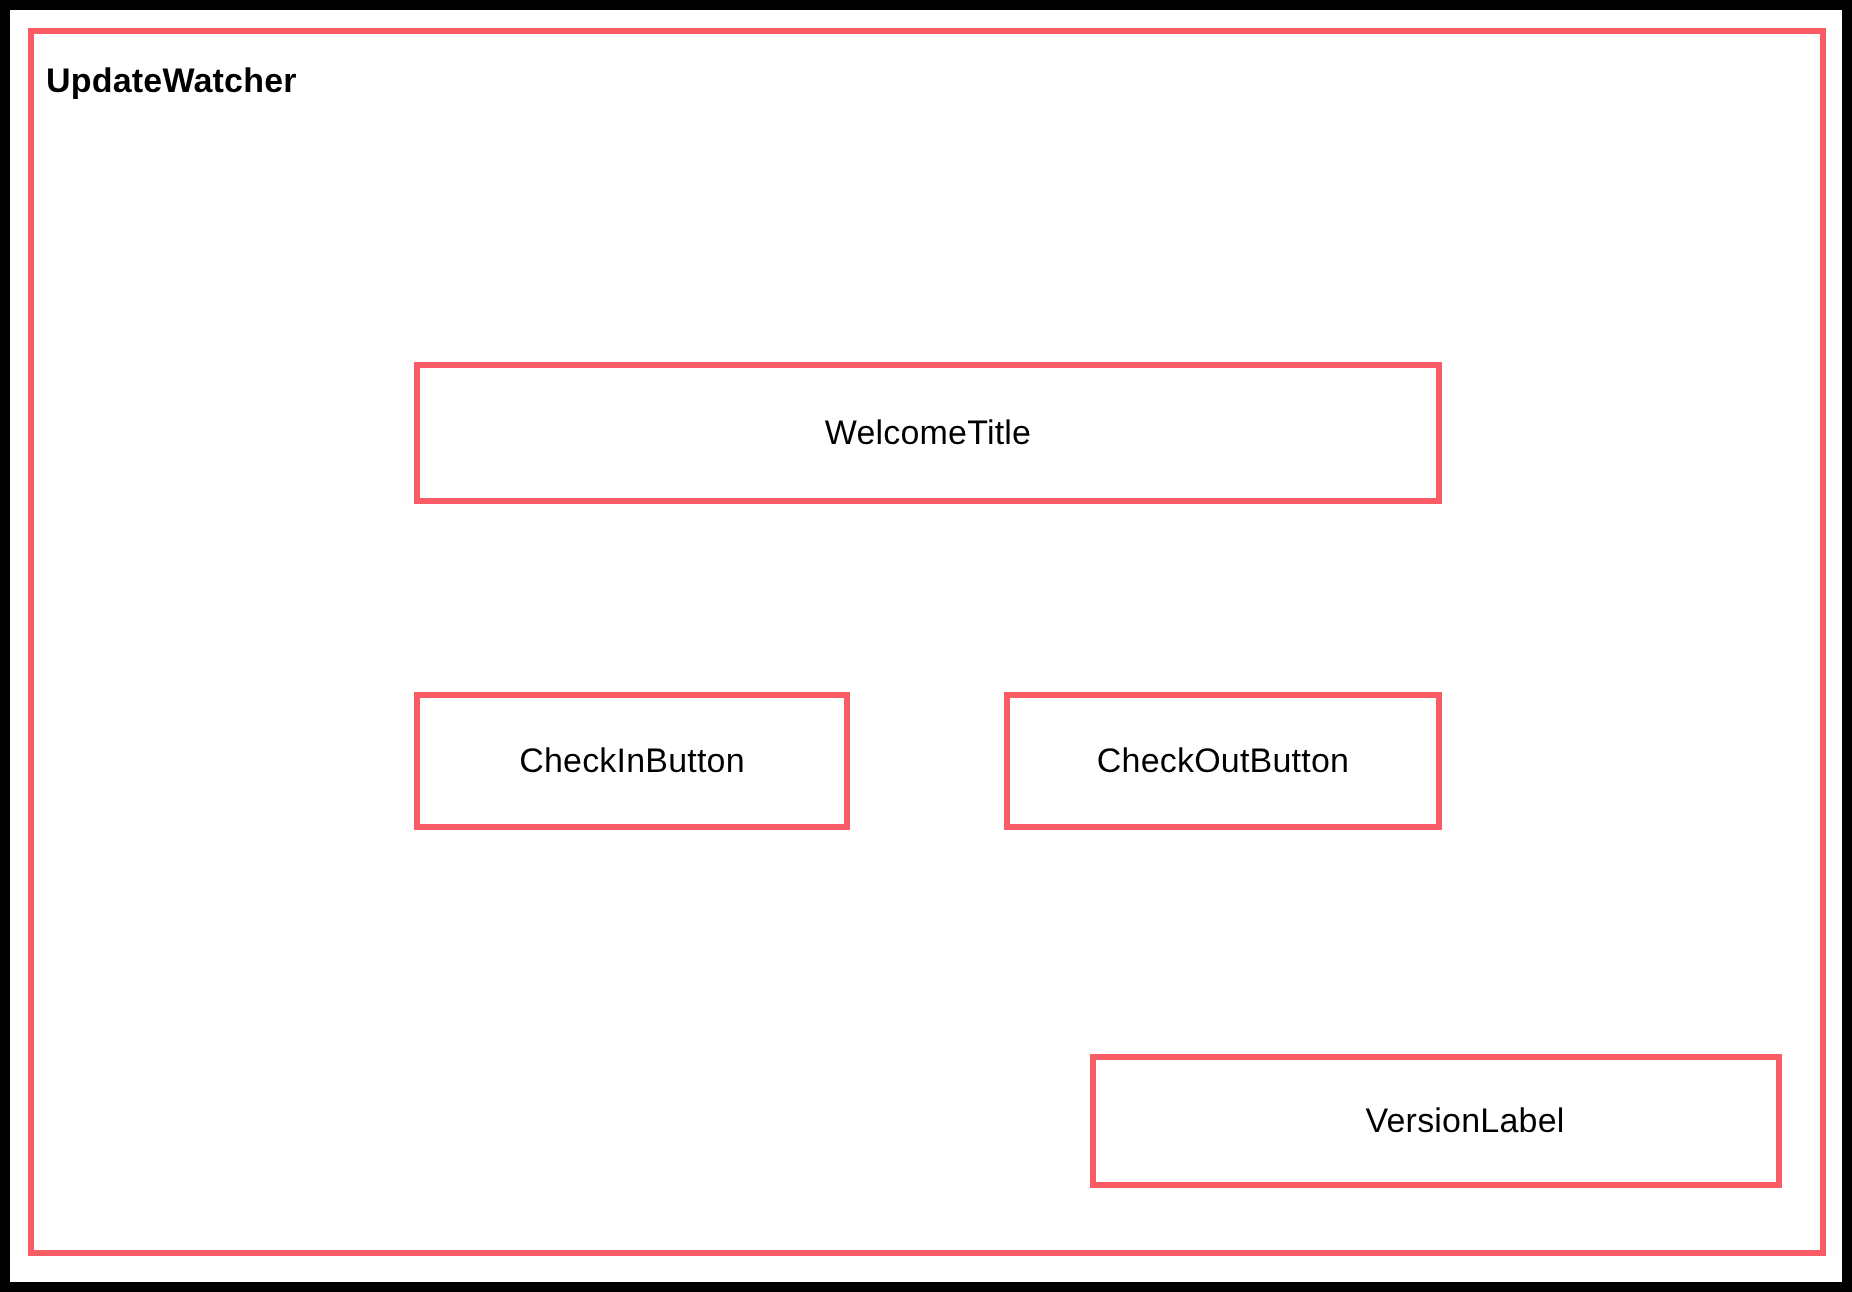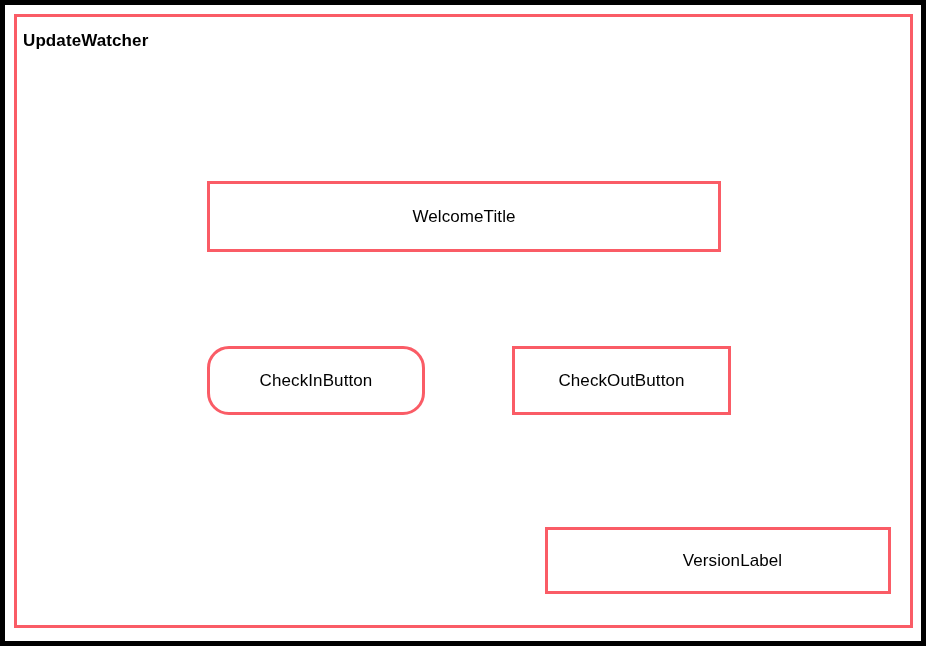--- a/index.html
+++ b/index.html
@@ -72,29 +72,27 @@
     top: 164px;    
     width: 514px;  
     height: 71px;  
   }
 
   .box-checkin {
     left: 190px;   
     top: 329px;    
     width: 218px;  
     height: 69px;  
-    border-radius: 22px;
   }
 
   .box-checkout {
     left: 485px;   
     top: 329px;    
     width: 219px;  
     height: 69px;
-    margin-left: 10px;
   }
 
   .box-version {
     left: 528px;   
     top: 510px;    
     width: 346px;  
     height: 67px;  
     padding-left: 29px;
   }
 </style>

